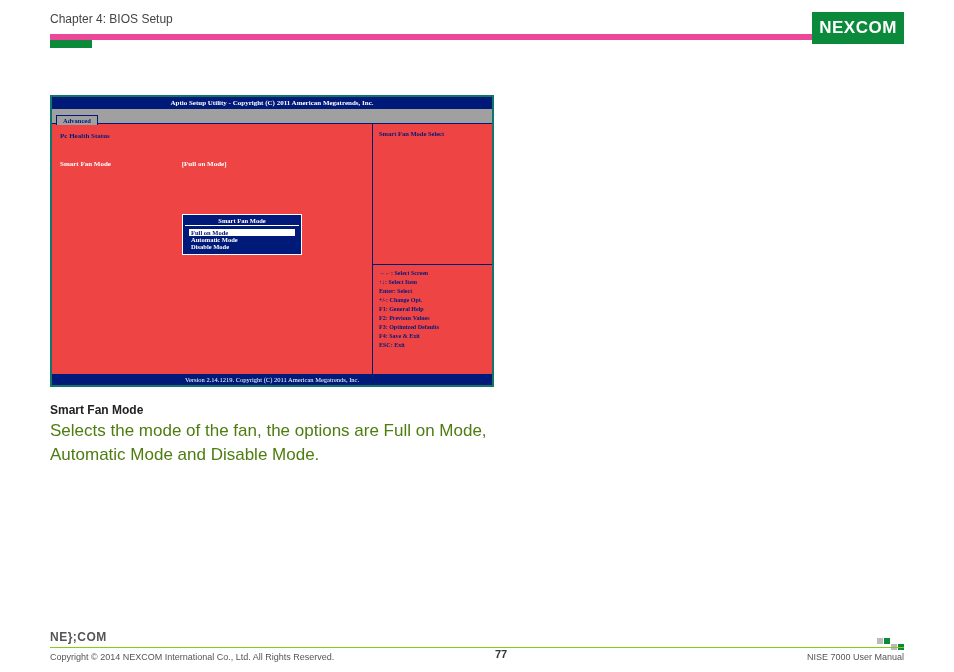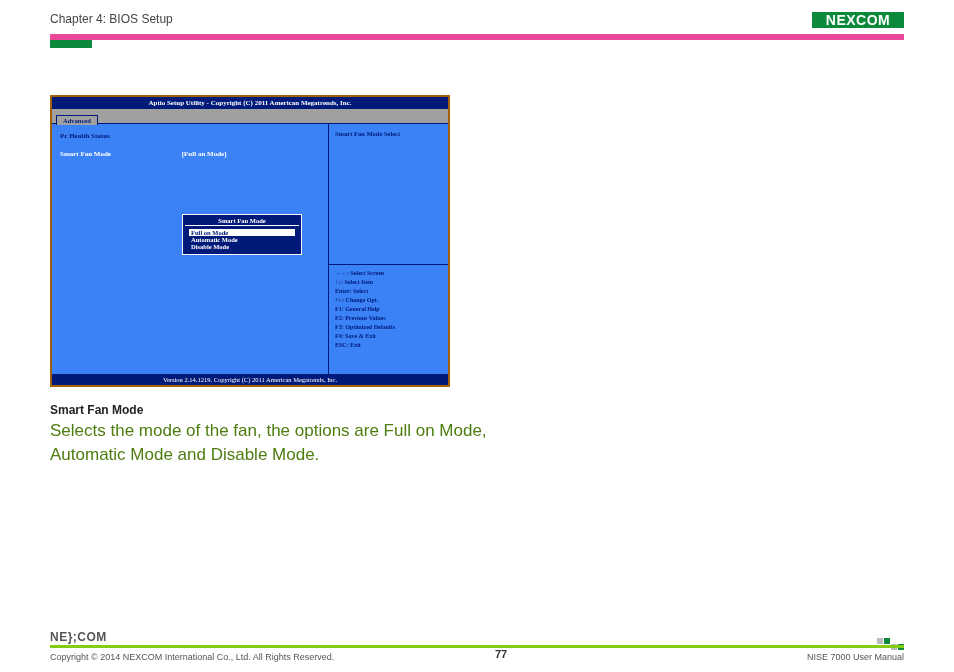--- a/index.html
+++ b/index.html
@@ -1,50 +1,50 @@
 <!DOCTYPE html>
 <html><head>
 <meta charset="utf-8">
 <style>
   * { margin: 0; padding: 0; box-sizing: border-box; }
   body { width: 954px; height: 672px; background: #fff; font-family: Arial, sans-serif; position: relative; color: #333; }
   
   .page-header { position: absolute; top: 12px; left: 50px; right: 50px; height: 28px; border-bottom: 6px solid #ec4899; display: flex; justify-content: space-between; align-items: flex-start; }
   .chapter-title { font-size: 12px; color: #444; }
-  .logo-top { width: 92px; height: 16px; background: #0a8a3a; color: #fff; display: flex; align-items: center; justify-content: center; font-weight: bold; font-size: 14px; letter-spacing: 0.5px; }
+  .logo-top { width: 92px; height: 32px; background: #0a8a3a; color: #fff; display: flex; align-items: center; justify-content: center; font-weight: bold; font-size: 17px; letter-spacing: 0.5px; }
   .logo-top .x { color: #fff; }
   .accent-bar { position: absolute; top: 40px; left: 50px; width: 42px; height: 8px; background: #0a8a3a; }
   
   .content { position: absolute; top: 95px; left: 50px; right: 50px; }
   .sec-title { font-size: 14px; font-weight: bold; color: #222; margin-bottom: 6px; }
   .sec-desc { font-size: 12.5px; color: #333; margin-bottom: 10px; }
   
-  .bios-wrap { width: 400px; border: 2px solid #a16207; background: #a0a0a0; }
+  .bios-wrap { width: 444px; border: 2px solid #0f766e; background: #a0a0a0; }
   .bios-titlebar { background: #001a7a; color: #fff; text-align: center; font-size: 7px; font-weight: bold; padding: 2px 0; font-family: "Times New Roman", serif; }
   .bios-tabs { background: #a0a0a0; padding: 0 4px; height: 14px; position: relative; }
   .bios-tab { display: inline-block; background: #a0a0a0; border: 1px solid #001a7a; border-bottom: none; font-size: 6.5px; color: #001a7a; padding: 1px 6px; font-weight: bold; font-family: "Times New Roman", serif; }
-  .bios-body { display: flex; background: #3b82f6; border-top: 1px solid #001a7a; }
+  .bios-body { display: flex; background: #ef4444; border-top: 1px solid #001a7a; }
   .bios-left { flex: 1; padding: 8px; font-size: 7px; font-weight: bold; color: #001a7a; font-family: "Times New Roman", serif; position: relative; min-height: 250px; }
-  .bios-left .sfm-row { margin-top: 10px; color: #fff; }
+  .bios-left .sfm-row { margin-top: 20px; color: #fff; }
   .sfm-label { display: inline-block; width: 120px; }
   .sfm-val { color: #fff; }
   .bios-right { width: 120px; border-left: 1px solid #001a7a; display: flex; flex-direction: column; }
   .bios-right-top { flex: 1; padding: 6px; font-size: 6.5px; font-weight: bold; color: #001a7a; font-family: "Times New Roman", serif; }
   .bios-right-bot { height: 110px; border-top: 1px solid #001a7a; padding: 4px 6px; font-size: 6px; color: #001a7a; font-family: "Times New Roman", serif; line-height: 1.5; font-weight: bold; }
   .bios-popup { position: absolute; top: 90px; left: 130px; width: 120px; background: #001a7a; border: 1px solid #fff; padding: 2px; }
   .bios-popup-title { color: #fff; font-size: 6.5px; text-align: center; font-weight: bold; border-bottom: 1px solid #fff; padding-bottom: 1px; margin-bottom: 1px; }
   .bios-popup-body { background: #001a7a; padding: 2px 4px; }
   .bios-popup-sel { background: #fff; color: #001a7a; font-size: 6.5px; font-weight: bold; padding: 0 2px; }
   .bios-popup-item { color: #fff; font-size: 6.5px; font-weight: bold; padding: 0 2px; }
   .bios-footer { background: #001a7a; color: #fff; text-align: center; font-size: 6.5px; padding: 2px 0; font-family: "Times New Roman", serif; }
   
   .sub-title { font-size: 12px; font-weight: bold; margin-top: 16px; color: #222; }
   .sub-desc { font-size: 17px; color: #4d7c0f; margin-top: 2px; line-height: 1.4; max-width: 440px; }
   
-  .page-footer { position: absolute; bottom: 10px; left: 50px; right: 50px; border-top: 3px solid #84cc16; padding-top: 4px; display: flex; justify-content: space-between; align-items: flex-end; font-size: 9px; color: #555; }
+  .page-footer { position: absolute; bottom: 10px; left: 50px; right: 50px; border-top: 1px solid #84cc16; padding-top: 4px; display: flex; justify-content: space-between; align-items: flex-end; font-size: 9px; color: #555; }
   .footer-logo-row { position: absolute; bottom: 28px; left: 50px; right: 50px; display: flex; justify-content: space-between; align-items: flex-end; margin-top: 27px; }
   .footer-logo { font-size: 12px; font-weight: bold; color: #555; letter-spacing: 0.5px; }
   .footer-squares { display: flex; gap: 1px; }
   .sq { width: 6px; height: 6px; background: #0a8a3a; }
   .sq.grey { background: #bbb; }
   .page-num { position: absolute; bottom: 12px; left: 0; right: 0; text-align: center; font-size: 11px; font-weight: bold; color: #333; padding-left: 48px; }
 </style>
 </head>
 <body>
 

